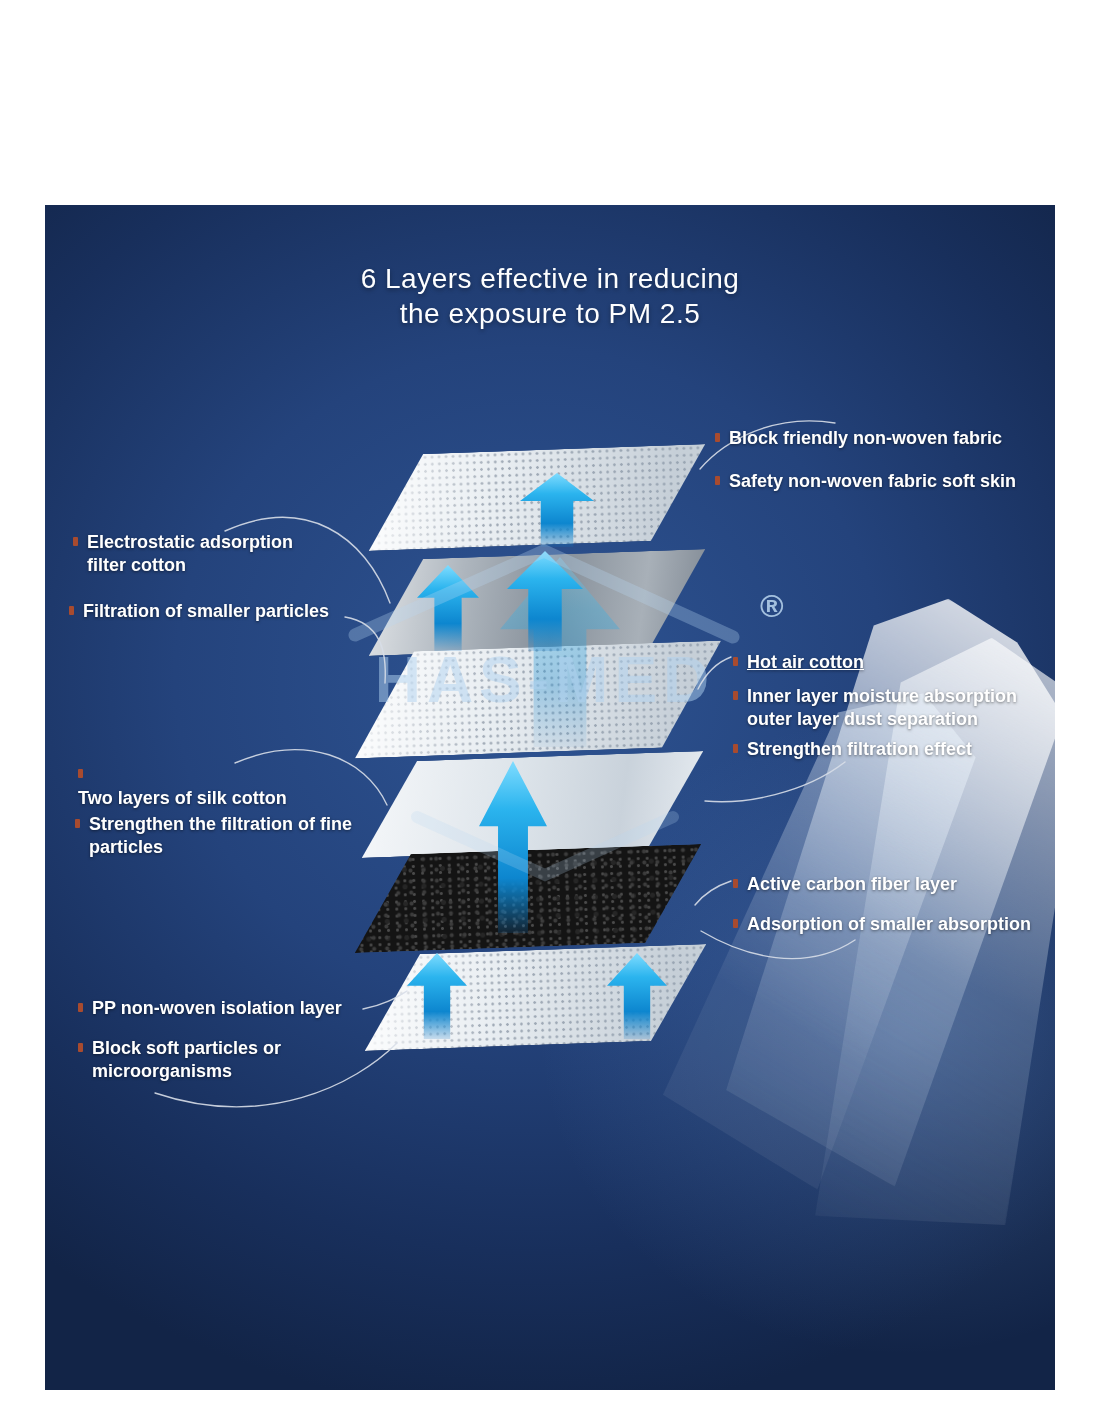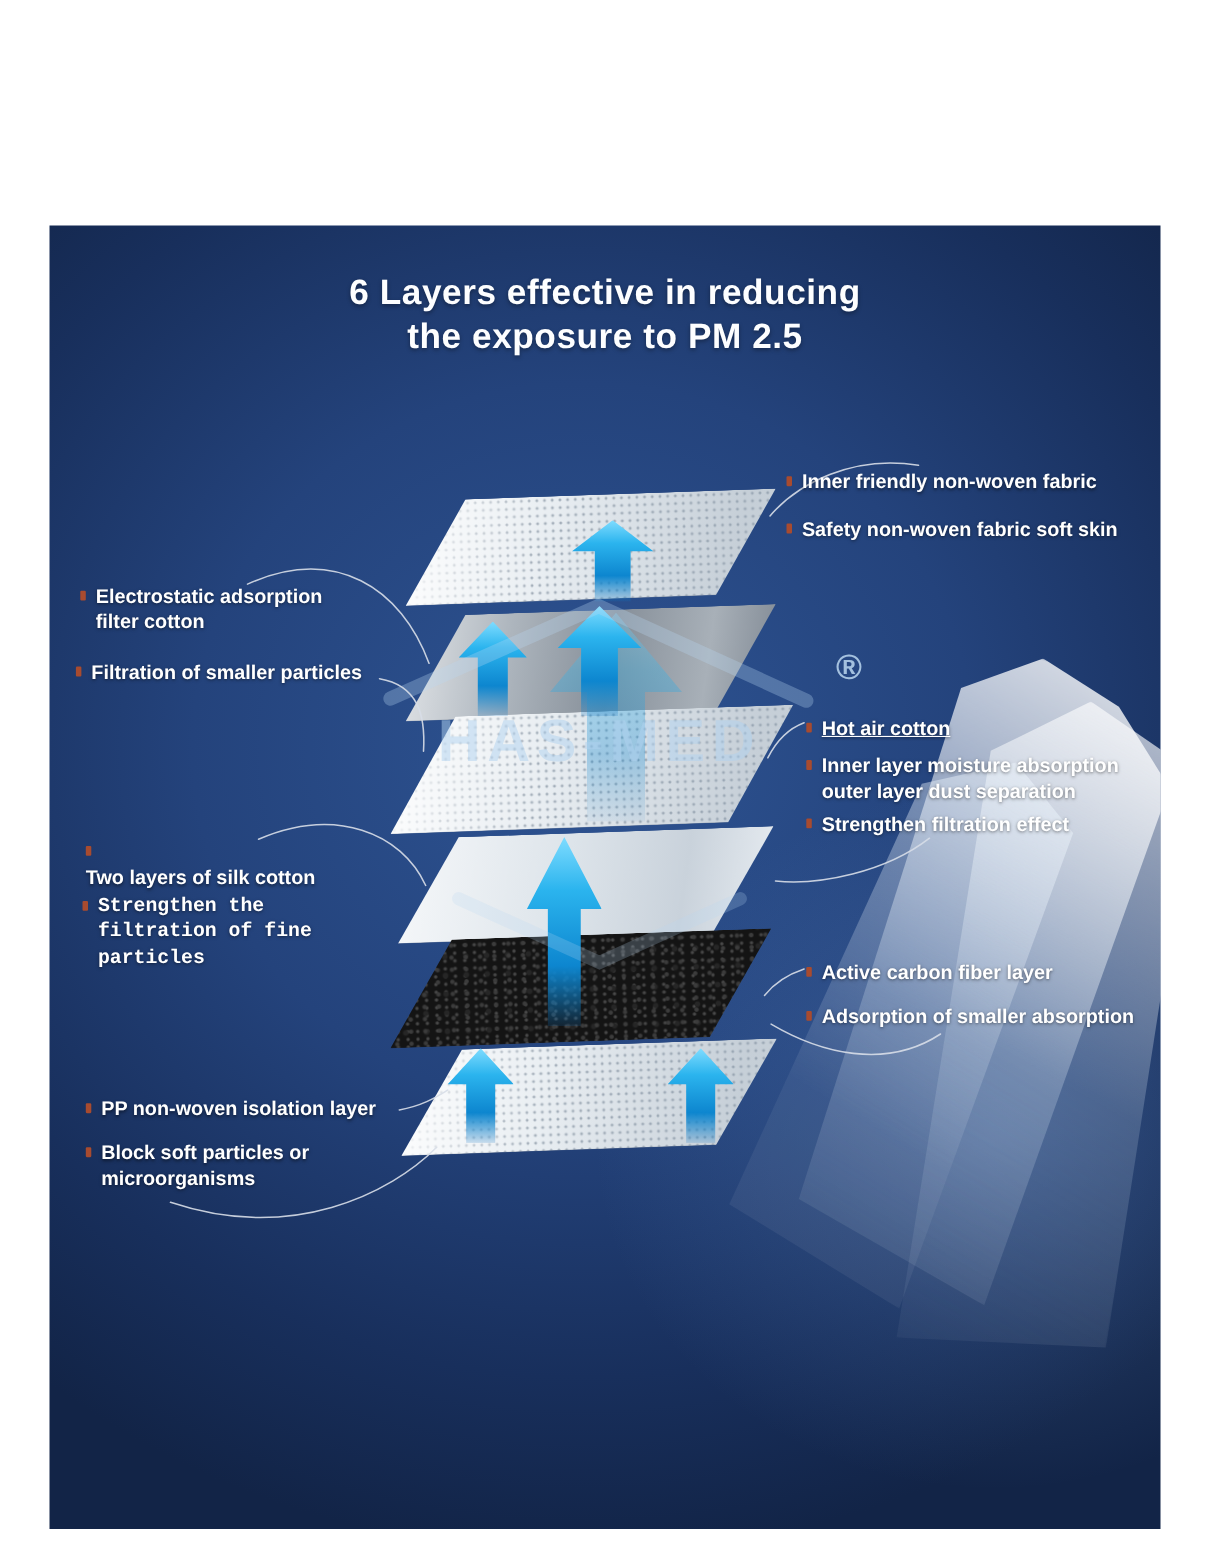--- a/index.html
+++ b/index.html
@@ -8,22 +8,22 @@
     font-family:"Liberation Sans", sans-serif;
   }
   .panel{
     position:absolute;left:45px;top:205px;width:1010px;height:1185px;
     background:
       radial-gradient(ellipse 60% 45% at 85% 70%, rgba(96,138,198,0.35) 0%, rgba(96,138,198,0) 60%),
       radial-gradient(ellipse 78% 62% at 48% 40%, #2e5493 0%, #24437c 45%, #182f5c 78%, #122447 100%);
     overflow:hidden;
   }
   .title{
-    position:absolute;left:0;top:40px;width:100%;text-align:center;z-index:8;
-    color:#fdfeff;font-size:32px;font-weight:700;line-height:1.25;letter-spacing:0.5px;
+    position:absolute;left:0;top:56px;width:100%;text-align:center;z-index:8;
+    color:#fdfeff;font-size:28px;font-weight:400;line-height:1.25;letter-spacing:0.5px;
     text-shadow:0 2px 4px rgba(0,0,0,0.35);
   }
   
   .layer{
     position:absolute;
     clip-path:polygon(17% 0, 100% 0, 83% 100%, 0 100%);
     filter:drop-shadow(0 4px 5px rgba(0,0,0,0.4));
     transform:rotate(-2deg);
   }
   .tex-dots{
@@ -68,21 +68,21 @@
   .a1{left:475px;top:268px;width:74px;height:74px;}
   .a2{left:372px;top:360px;width:62px;height:86px;}
   .a3{left:462px;top:346px;width:76px;height:100px;}
   .a4{left:434px;top:556px;width:68px;height:172px;}
   .a6{left:362px;top:748px;width:60px;height:86px;}
   .a7{left:562px;top:748px;width:60px;height:86px;}
   .a-ghost{left:455px;top:352px;width:120px;height:190px;opacity:0.32;z-index:3;}
   
   .wm-text{
     position:absolute;left:240px;top:438px;width:520px;z-index:4;text-align:center;
-    font-size:54px;font-weight:700;letter-spacing:6px;color:rgba(176,210,240,0.5);
+    font-size:64px;font-weight:700;letter-spacing:6px;color:rgba(176,210,240,0.5);
   }
   .wm-reg{
     position:absolute;left:715px;top:383px;z-index:4;
     font-size:32px;font-weight:700;color:rgba(196,224,246,0.8);
   }
   
   .fabric{position:absolute;z-index:1;filter:blur(1px);}
   .f1{left:735px;top:390px;width:230px;height:580px;transform:rotate(16deg);
       background:linear-gradient(195deg, rgba(255,255,255,0.85), rgba(220,232,245,0.25) 60%, rgba(255,255,255,0.05));
       clip-path:polygon(10% 8%, 38% 0%, 72% 4%, 100% 14%, 86% 100%, 4% 92%);}
@@ -97,21 +97,21 @@
   
   .ann{
     position:absolute;z-index:7;display:flex;align-items:flex-start;gap:9px;
     color:#ffffff;font-size:18px;font-weight:700;line-height:1.3;
     text-shadow:0 1px 3px rgba(0,0,0,0.5);
   }
   .bullet{flex:0 0 auto;width:5px;height:9px;margin-top:6px;background:#a84b2f;border-radius:1px;}
   .al1{left:28px;top:326px;width:245px;}
   .al2{left:24px;top:395px;width:300px;}
   .al3{left:33px;top:558px;width:260px;flex-direction:column;}
-  .al4{left:30px;top:608px;width:280px;font-family:Liberation Mono, monospace;}
+  .al4{left:30px;top:608px;width:280px;}
   .al5{left:33px;top:792px;width:320px;}
   .al6{left:33px;top:832px;width:250px;}
   .ar1{left:670px;top:222px;width:315px;}
   .ar2{left:670px;top:265px;width:325px;}
   .ar3{left:688px;top:446px;width:290px;text-decoration:underline;}
   .ar4{left:688px;top:480px;width:310px;}
   .ar5{left:688px;top:533px;width:300px;}
   .ar6{left:688px;top:668px;width:290px;}
   .ar7{left:688px;top:708px;width:315px;}
 </style>
@@ -187,21 +187,21 @@
       <span class="bullet"></span>
       <span>PP non-woven isolation layer</span>
     </div>
     <div class="ann al6">
       <span class="bullet"></span>
       <span>Block soft particles or microorganisms</span>
     </div>
 
     <div class="ann ar1">
       <span class="bullet"></span>
-      <span>Inner friendly non-woven fabric</span>
+      <span>Block friendly non-woven fabric</span>
     </div>
     <div class="ann ar2">
       <span class="bullet"></span>
       <span>Safety non-woven fabric soft skin</span>
     </div>
     <div class="ann ar3">
       <span class="bullet"></span>
       <span>Hot air cotton</span>
     </div>
     <div class="ann ar4">

